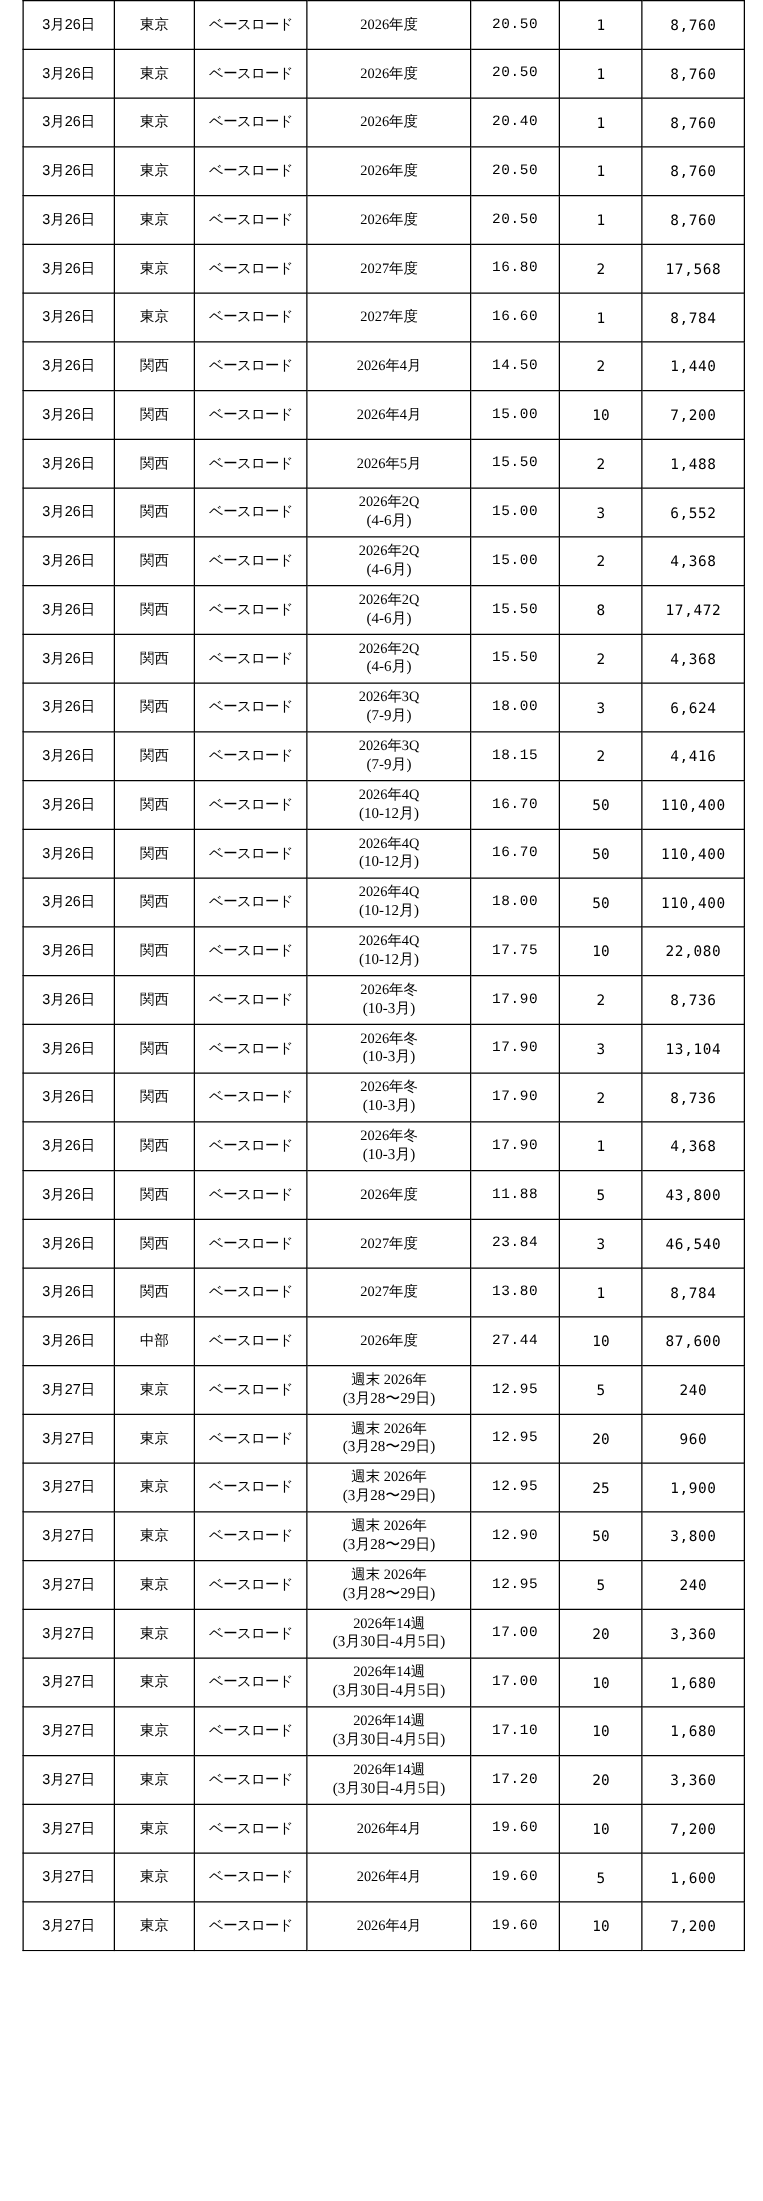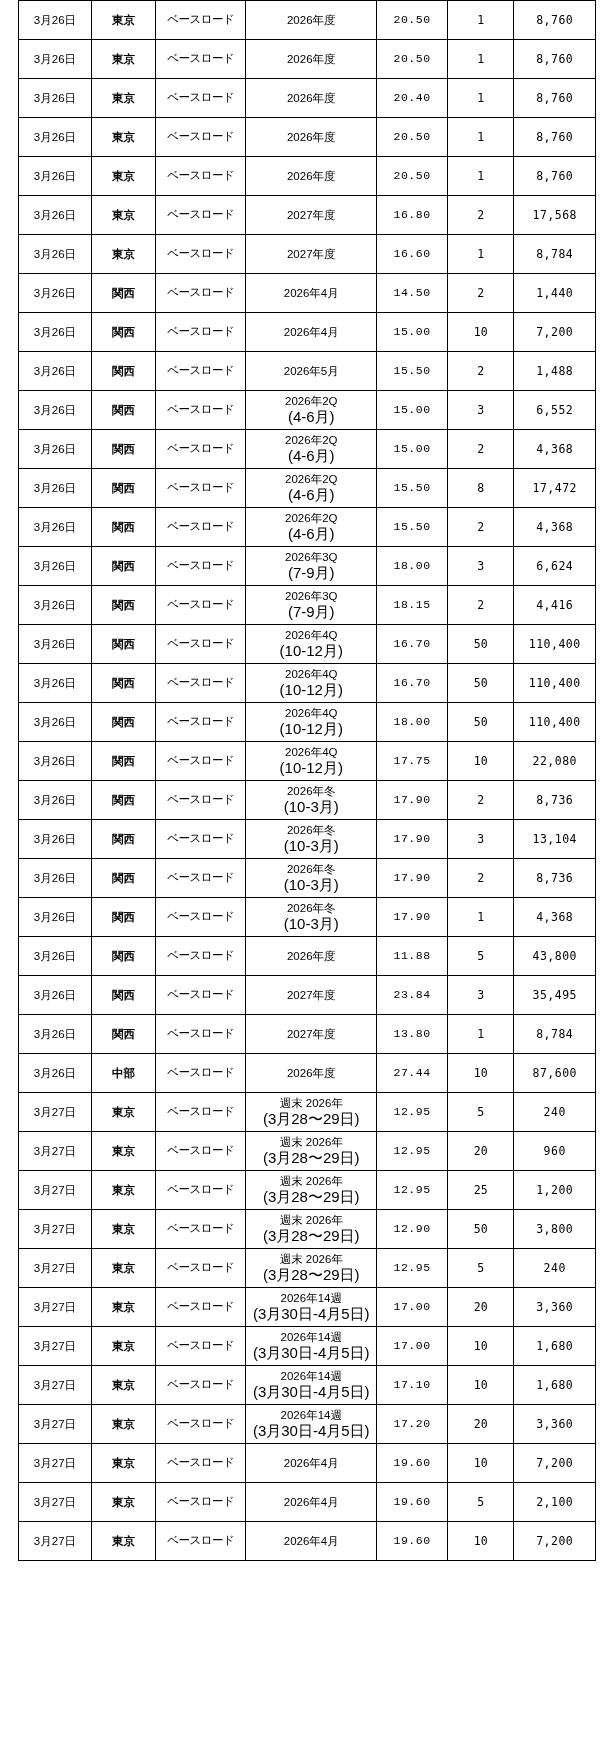--- a/index.html
+++ b/index.html
@@ -36,30 +36,30 @@
     padding: 0 4px;
     font-size: 11.5px;
     color: #000;
     text-align: center;
     vertical-align: middle;
     line-height: 1.25;
     white-space: nowrap;
     overflow: hidden;
   }
   td.cell-date { font-size: 12px; letter-spacing: 0px; }
-  td.cell-area { font-size: 12px; font-weight: bold; }
+  td.cell-area { font-size: 12px; }
   td.cell-type {
     font-size: 10.5px;
     letter-spacing: -0.5px;
-    font-family: Liberation Mono, monospace;
-  }
-  td.cell-period { font-size: 11.5px; }
+    font-family: Liberation Serif, serif;
+  }
+  td.cell-period { font-size: 11.5px; font-family: Liberation Serif, serif; }
   td.cell-period .sub {
     display: block;
-    font-size: 15px;
+    font-size: 12px;
     line-height: 1.15;
   }
   td.cell-period.two-line { line-height: 1.15; margin-top: 48px; }
   td.cell-price {
     font-family: Liberation Mono, monospace;
     font-size: 11.5px;
     letter-spacing: 0.5px;
   }
   td.cell-qty {
     font-family: "DejaVu Sans Mono", "Liberation Mono", monospace;
@@ -311,21 +311,21 @@
           <td class="cell-qty">5</td>
           <td class="cell-vol">43,800</td>
         </tr>
         <tr>
           <td class="cell-date">3月26日</td>
           <td class="cell-area">関西</td>
           <td class="cell-type">ベースロード</td>
           <td class="cell-period"><span>2027年度</span></td>
           <td class="cell-price">23.84</td>
           <td class="cell-qty">3</td>
-          <td class="cell-vol">35,495</td>
+          <td class="cell-vol">46,540</td>
         </tr>
         <tr>
           <td class="cell-date">3月26日</td>
           <td class="cell-area">関西</td>
           <td class="cell-type">ベースロード</td>
           <td class="cell-period"><span>2027年度</span></td>
           <td class="cell-price">13.80</td>
           <td class="cell-qty">1</td>
           <td class="cell-vol">8,784</td>
         </tr>
@@ -356,21 +356,21 @@
           <td class="cell-qty">20</td>
           <td class="cell-vol">960</td>
         </tr>
         <tr>
           <td class="cell-date">3月27日</td>
           <td class="cell-area">東京</td>
           <td class="cell-type">ベースロード</td>
           <td class="cell-period two-line"><span>週末 2026年</span><span class="sub">(3月28〜29日)</span></td>
           <td class="cell-price">12.95</td>
           <td class="cell-qty">25</td>
-          <td class="cell-vol">1,200</td>
+          <td class="cell-vol">1,900</td>
         </tr>
         <tr>
           <td class="cell-date">3月27日</td>
           <td class="cell-area">東京</td>
           <td class="cell-type">ベースロード</td>
           <td class="cell-period two-line"><span>週末 2026年</span><span class="sub">(3月28〜29日)</span></td>
           <td class="cell-price">12.90</td>
           <td class="cell-qty">50</td>
           <td class="cell-vol">3,800</td>
         </tr>
@@ -428,21 +428,21 @@
           <td class="cell-qty">10</td>
           <td class="cell-vol">7,200</td>
         </tr>
         <tr>
           <td class="cell-date">3月27日</td>
           <td class="cell-area">東京</td>
           <td class="cell-type">ベースロード</td>
           <td class="cell-period"><span>2026年4月</span></td>
           <td class="cell-price">19.60</td>
           <td class="cell-qty">5</td>
-          <td class="cell-vol">2,100</td>
+          <td class="cell-vol">1,600</td>
         </tr>
         <tr>
           <td class="cell-date">3月27日</td>
           <td class="cell-area">東京</td>
           <td class="cell-type">ベースロード</td>
           <td class="cell-period"><span>2026年4月</span></td>
           <td class="cell-price">19.60</td>
           <td class="cell-qty">10</td>
           <td class="cell-vol">7,200</td>
         </tr>

